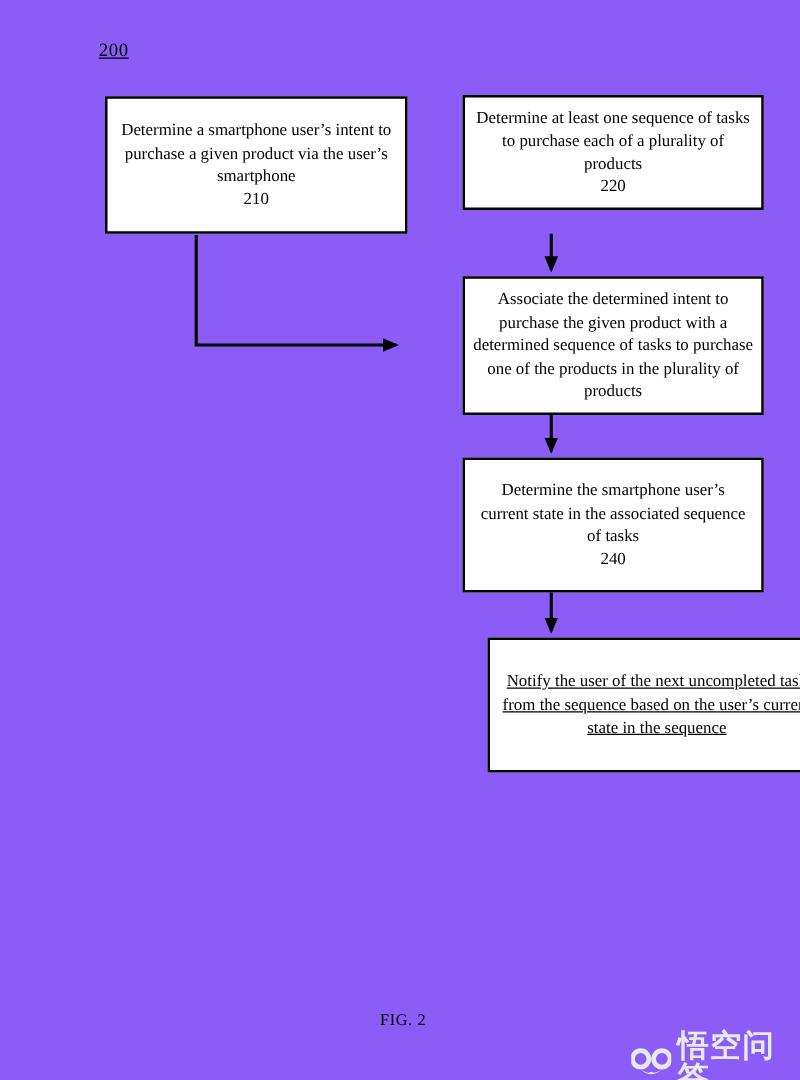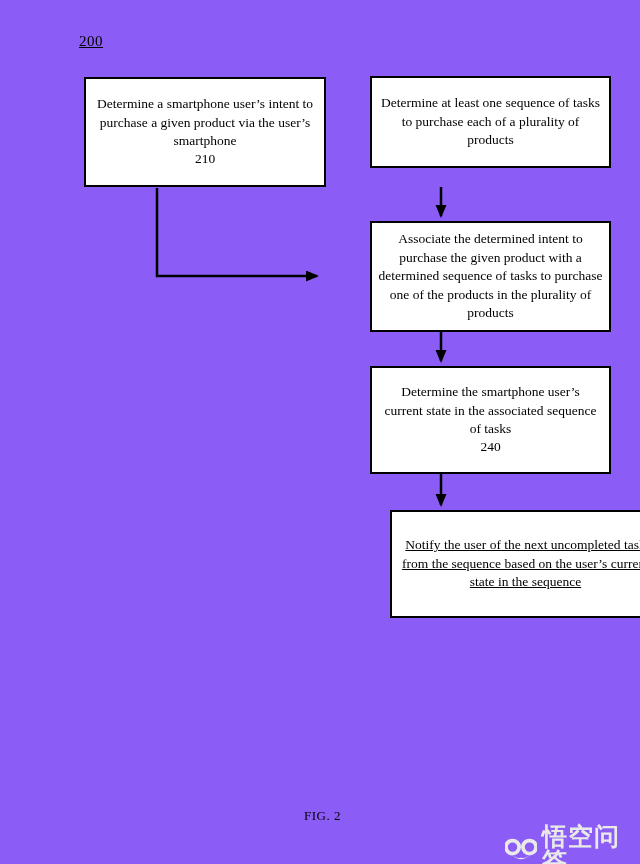--- a/index.html
+++ b/index.html
@@ -84,20 +84,21 @@
 
   <div class="diagram-label">200</div>
 
   <div class="node n210">
     <div class="node-text">Determine a smartphone user’s intent to purchase a given product via the user’s smartphone</div>
     <div class="node-ref">210</div>
   </div>
 
   <div class="node n220">
     <div class="node-text">Determine at least one sequence of tasks to purchase each of a plurality of products</div>
+    <div class="node-ref">220</div>
   </div>
 
   <div class="node n230">
     <div class="node-text">Associate the determined intent to purchase the given product with a determined sequence of tasks to purchase one of the products in the plurality of products</div>
   </div>
 
   <div class="node n240">
     <div class="node-text">Determine the smartphone user’s current state in the associated sequence of tasks</div>
     <div class="node-ref">240</div>
   </div>

